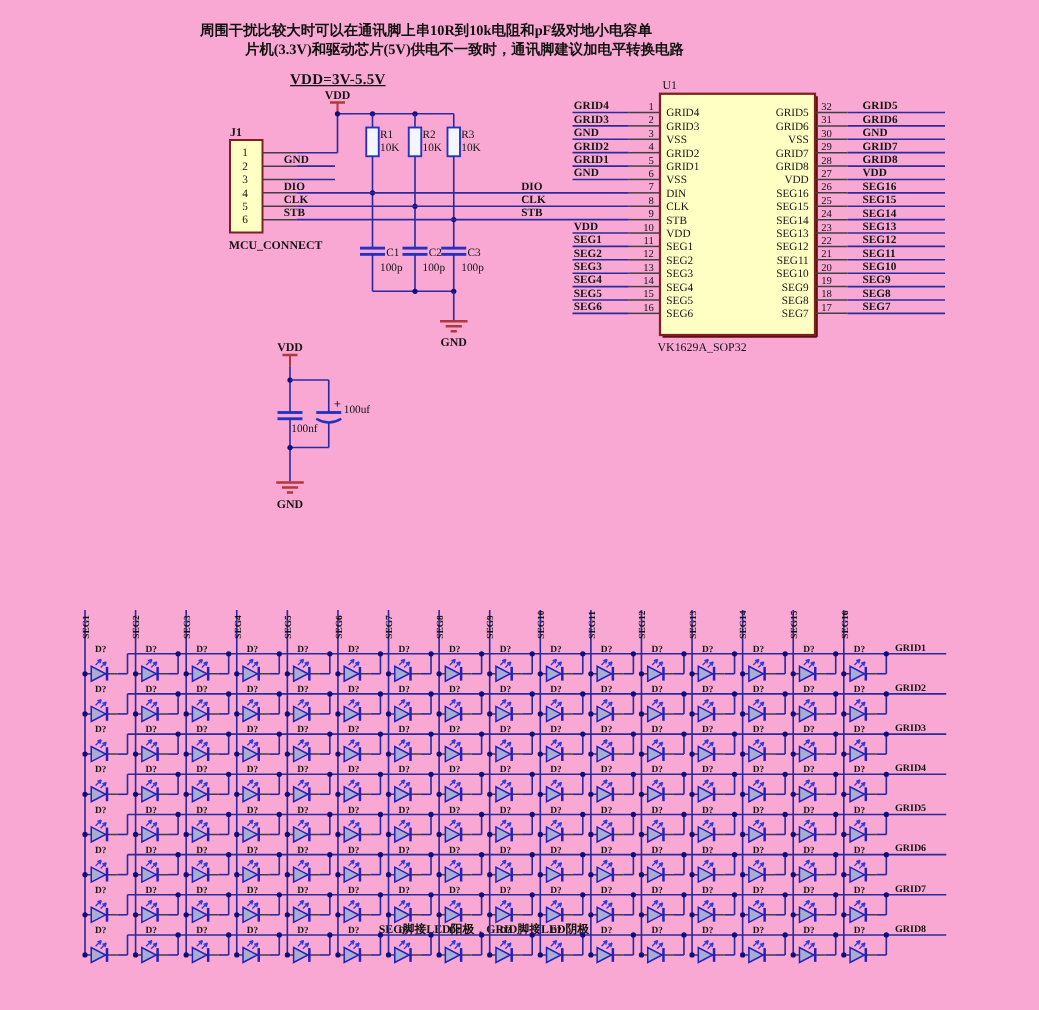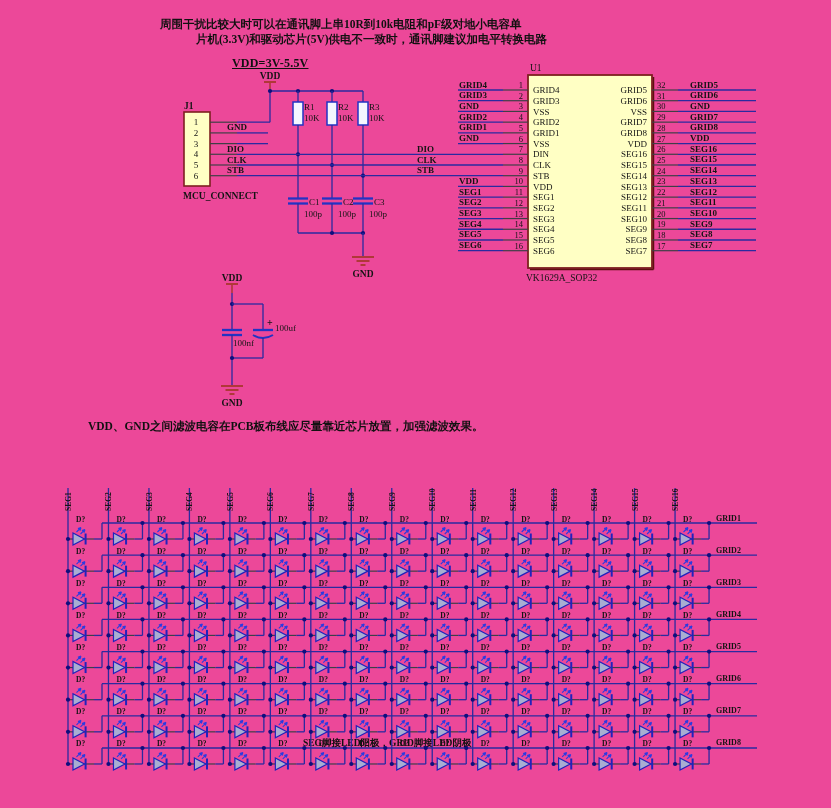--- a/index.html
+++ b/index.html
@@ -1,34 +1,33 @@
 <!DOCTYPE html>
 <html><head>
 <meta charset="utf-8">
 <style>
   html,body{margin:0;padding:0;background:#fff;}
-  #page{position:relative;width:831px;height:808px;background:#ec4899;overflow:hidden;
+  #page{position:relative;width:831px;height:808px;background:#f9a8d4;overflow:hidden;
         font-family:"Liberation Serif","DejaVu Serif",serif;}
   .note{position:absolute;color:#111;font-weight:bold;white-space:nowrap;}
   #note1a{left:160px;top:17px;font-size:11.5px;}
   #note1b{left:160px;top:32px;font-size:11.5px;margin-left:36px;}
   #vddrange{left:232px;top:56px;font-size:12px;letter-spacing:.2px;text-decoration:underline;}
   #note2{left:88px;top:419px;font-size:11.5px;}
   #note3{left:303px;top:737px;font-size:9.5px;}
   svg{position:absolute;left:0;top:0;}
   svg text{font-family:"Liberation Serif","DejaVu Serif",serif;fill:#141414;}
 </style>
 </head>
 <body>
 
 <div id="page">
   <div class="note" id="note1a">周围干扰比较大时可以在通讯脚上串10R到10k电阻和pF级对地小电容单</div>
   <div class="note" id="note1b">片机(3.3V)和驱动芯片(5V)供电不一致时，通讯脚建议加电平转换电路</div>
   <div class="note" id="vddrange">VDD=3V-5.5V</div>
-  <div class="note" id="note2">VDD、GND之间滤波电容在PCB板布线应尽量靠近芯片放置，加强滤波效果。</div>
   <div class="note" id="note3">SEG脚接LED阳极，GRID脚接LED阴极</div>
   <svg id="schematic" width="831" height="808" viewBox="0 0 831 808">
       <rect x="184" y="112" width="26" height="74" fill="#FFFFC4" stroke="#7E2020" stroke-width="1.6"></rect>
       <text x="184" y="109" font-size="9.5" fill="#141414" text-anchor="start" font-weight="bold">J1</text>
       <text x="183" y="199" font-size="9.5" fill="#141414" text-anchor="start" font-weight="bold">MCU_CONNECT</text>
       <text x="196" y="125.2" font-size="9" fill="#141414" text-anchor="middle" font-weight="normal">1</text>
       <text x="196" y="135.913" font-size="9" fill="#141414" text-anchor="middle" font-weight="normal">2</text>
       <text x="196" y="146.626" font-size="9" fill="#141414" text-anchor="middle" font-weight="normal">3</text>
       <text x="196" y="157.339" font-size="9" fill="#141414" text-anchor="middle" font-weight="normal">4</text>
       <text x="196" y="168.052" font-size="9" fill="#141414" text-anchor="middle" font-weight="normal">5</text>

